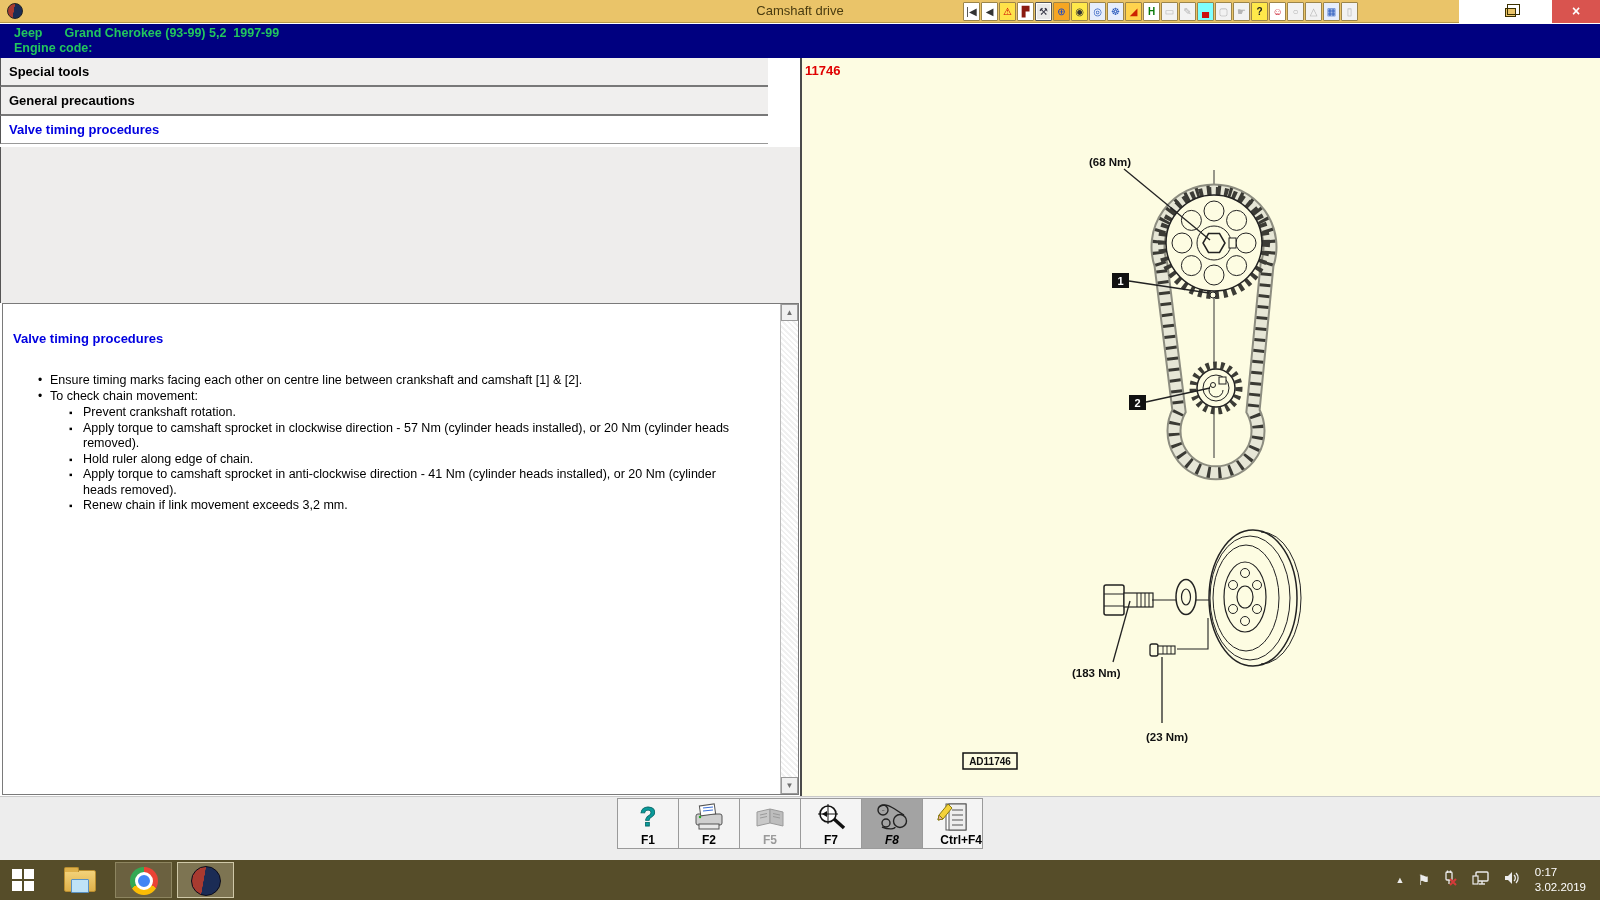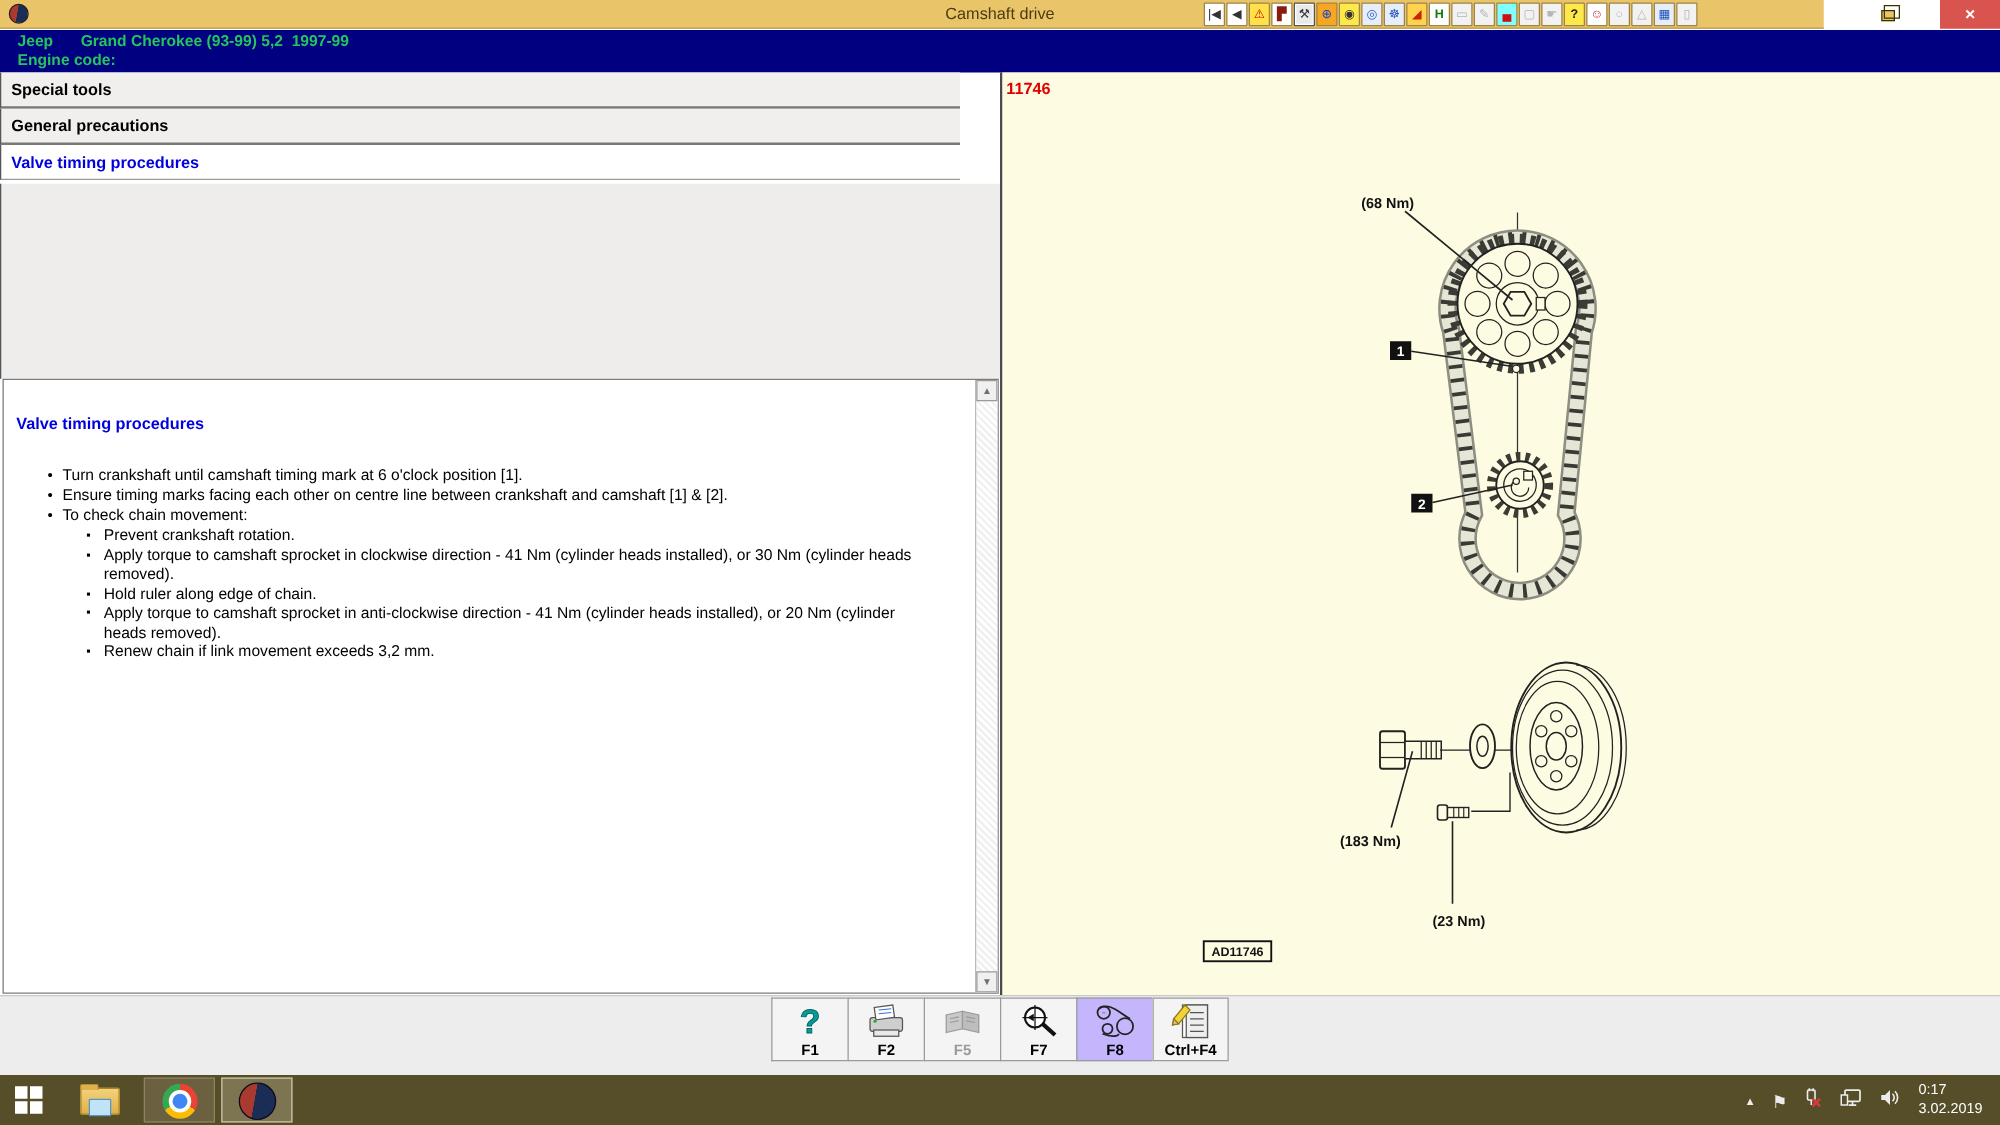--- a/index.html
+++ b/index.html
@@ -66,21 +66,21 @@
   
   .figurepanel { position:absolute; left:802px; top:58px; width:798px; height:738px; background:#fdfce2; }
   .fig-number { position:absolute; left:805px; top:63px; font-size:13px; font-weight:bold; color:#e00000; }
   #diagram { position:absolute; left:0; top:0; width:1600px; height:900px; pointer-events:none; }
 
   
   .bottomstrip { position:absolute; left:0; top:796px; width:1600px; height:64px; background:#ededed; border-top:1px solid #c9c9c9; }
   .fkeys { position:absolute; left:617px; top:798px; display:flex; }
   .fkey { width:61px; height:51px; background:#f4f4f4; border:1px solid #9a9a9a; border-right-width:0;
           text-align:center; padding-top:3px; }
-  .fkey:last-child { border-right-width:1px; }
+  .fkey:last-child { border-right-width:1px;text-align:right; }
   .fkey .flabel { font-size:12px; font-weight:bold; color:#000; margin-top:1px; }
   .fkey.disabled .flabel { color:#9a9a9a; }
   .fkey svg { display:block; margin:0 auto; }
 
   
   .taskbar { position:absolute; left:0; top:860px; width:1600px; height:40px; background:#564d29; }
   .tk-start { position:absolute; left:10px; top:9px; width:34px; height:22px; display:grid;
               grid-template-columns:10px 10px; grid-template-rows:10px 10px; gap:2px; padding-left:2px; }
   .tk-start i { background:#fff; }
   .tk-folder { position:absolute; left:62px; top:6px; width:38px; height:28px; }
@@ -152,25 +152,24 @@
     <div class="tab">Special tools</div>
     <div class="tab">General precautions</div>
     <div class="tab selected">Valve timing procedures</div>
   </div>
   <div class="grayfill"></div>
 
   <div class="contentbox">
     <div class="content-inner">
       <div class="content-heading">Valve timing procedures</div>
       <div class="bullets">
-        <div class="b1">Turn crankshaft until camshaft timing mark at 6 o'clock position [1].</div>
         <div class="b1">Ensure timing marks facing each other on centre line between crankshaft and camshaft [1] &amp; [2].</div>
         <div class="b1">To check chain movement:</div>
         <div class="b2">Prevent crankshaft rotation.</div>
-        <div class="b2">Apply torque to camshaft sprocket in clockwise direction - 41 Nm (cylinder heads installed), or 30 Nm (cylinder heads removed).</div>
+        <div class="b2">Apply torque to camshaft sprocket in clockwise direction - 57 Nm (cylinder heads installed), or 20 Nm (cylinder heads removed).</div>
         <div class="b2">Hold ruler along edge of chain.</div>
         <div class="b2">Apply torque to camshaft sprocket in anti-clockwise direction - 41 Nm (cylinder heads installed), or 20 Nm (cylinder heads removed).</div>
         <div class="b2">Renew chain if link movement exceeds 3,2 mm.</div>
       </div>
     </div>
     <div class="vscroll">
       <div class="sbtn up">▲</div>
       <div class="sbtn down">▼</div>
     </div>
   </div>
@@ -307,21 +306,21 @@
     <div class="fkey">
       <svg width="34" height="30" viewBox="0 0 34 30">
         <circle cx="14" cy="12" r="8" fill="#fff" stroke="#111" stroke-width="1.6"></circle>
         <line x1="14" y1="2" x2="14" y2="22" stroke="#111"></line>
           <line x1="4" y1="12" x2="24" y2="12" stroke="#111"></line>
         <path d="M13 9 l-5 3 5 3 z" fill="#111"></path>
         <line x1="20" y1="17" x2="30" y2="26" stroke="#111" stroke-width="3.4"></line>
       </svg>
       <div class="flabel">F7</div>
     </div>
-    <div class="fkey" style="background:#c4b5fd;">
+    <div class="fkey" style="background:#a3a3a3;font-style:italic;">
       <svg width="34" height="30" viewBox="0 0 34 30">
         <circle cx="8" cy="8" r="5" fill="none" stroke="#222" stroke-width="1.4"></circle>
         <circle cx="25" cy="19" r="6.5" fill="none" stroke="#222" stroke-width="1.4"></circle>
         <circle cx="11" cy="21" r="4" fill="none" stroke="#222" stroke-width="1.4"></circle>
         <path d="M4 5 C 12 -1, 20 8, 29 13" fill="none" stroke="#222" stroke-width="1.4"></path>
         <path d="M7 25 C 14 28, 20 27, 20 25" fill="none" stroke="#222" stroke-width="1.4"></path>
         <text x="8" y="10" font-size="5" text-anchor="middle" fill="#222">−</text>
       </svg>
       <div class="flabel">F8</div>
     </div>

